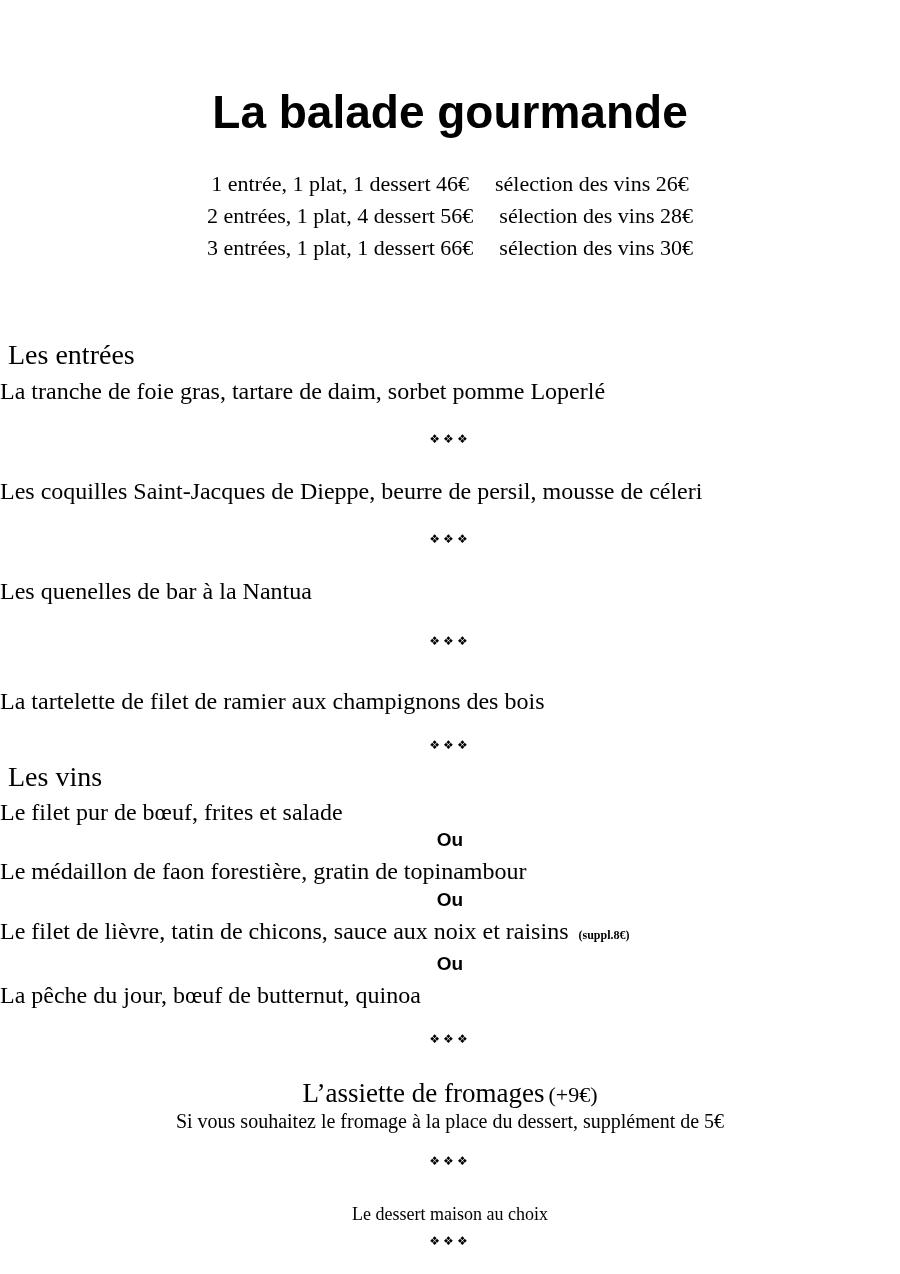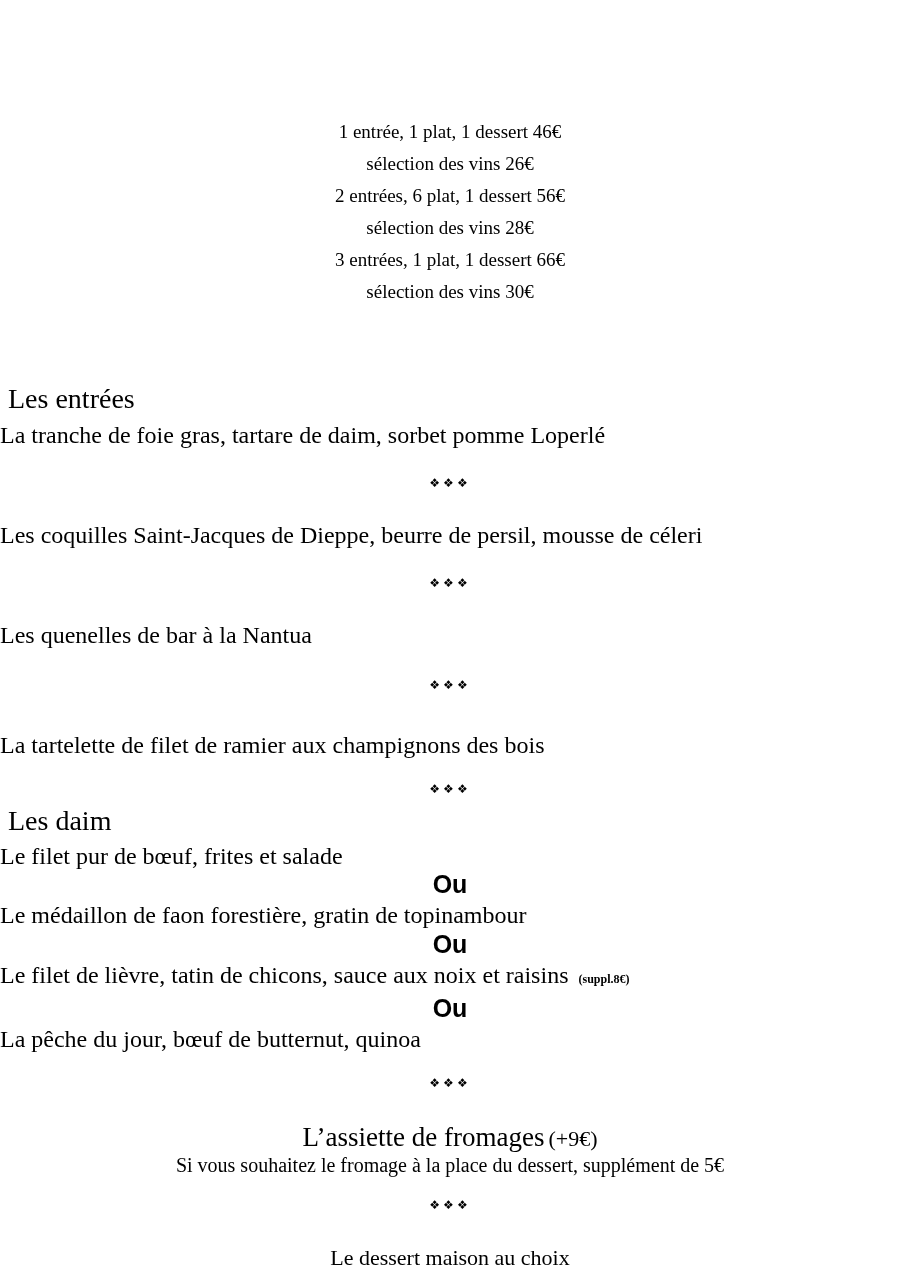--- a/index.html
+++ b/index.html
@@ -20,24 +20,24 @@
     font-weight: bold;
     font-size: 46px;
     line-height: 52px;
     text-align: center;
     letter-spacing: 0px;
   }
   .formulas { margin-top: 30px; }
   .formula-row {
     display: flex;
     justify-content: center;
-    font-size: 19px;
+    gap: 26px;
+    font-size: 22px;
     line-height: 32px;
     text-align: center;
-    flex-direction: column;
   }
   .section-heading {
     font-size: 28px;
     line-height: 34px;
     text-align: left;
     padding-left: 8px;
   }
   .heading-entrees { margin-top: 74px; }
   .heading-plats { margin-top: 6px; }
   .dish {
@@ -48,84 +48,85 @@
   .sep {
     font-family: "DejaVu Sans", sans-serif;
     font-size: 12px;
     line-height: 18px;
     letter-spacing: 3px;
     text-align: center;
   }
   .or {
     font-family: "Liberation Sans", "DejaVu Sans", sans-serif;
     font-weight: bold;
-    font-size: 25px;
+    font-size: 19px;
     line-height: 22px;
     text-align: center;
   }
   .suppl {
     font-size: 12px;
     font-weight: bold;
     margin-left: 10px;
     white-space: nowrap;
   }
   .fromage-line { font-size: 27px; line-height: 34px; text-align: center; }
   .price-suffix { font-size: 22px; margin-left: 4px; }
   .note {
     font-size: 20px;
     line-height: 18px;
     text-align: center;
   }
-  .dessert-line { font-size: 22px; line-height: 32px; text-align: center; margin-top: 28px; }
+  .dessert-line { font-size: 18px; line-height: 32px; text-align: center; margin-top: 28px; }
 
   
   .mt4  { margin-top: 4px; }
   .mt24 { margin-top: 24px; }
   .mt28 { margin-top: 28px; }
   .mt26 { margin-top: 26px; }
   .mt36 { margin-top: 36px; }
   .mt20 { margin-top: 20px; }
   .mt3  { margin-top: 3px; }
   .mt2  { margin-top: 2px; }
   .mt5  { margin-top: 5px; }
   .mt22 { margin-top: 22px; }
 </style>
 </head>
 <body>
 
 <div class="page">
 
+  <h1 class="title">La balade gourmande</h1>
 
   <div class="formulas">
     <div class="formula-row">
       <span>1 entrée, 1 plat, 1 dessert 46€</span>
       <span>sélection des vins 26€</span>
     </div>
     <div class="formula-row">
-      <span>2 entrées, 6 plat, 1 dessert 56€</span>
+      <span>2 entrées, 1 plat, 4 dessert 56€</span>
       <span>sélection des vins 28€</span>
     </div>
     <div class="formula-row">
       <span>3 entrées, 1 plat, 1 dessert 66€</span>
       <span>sélection des vins 30€</span>
     </div>
   </div>
 
   <div class="section-heading heading-entrees">Les entrées</div>
 
   <div class="dish mt4">La tranche de foie gras, tartare de daim, sorbet pomme Loperlé</div>
   <div class="sep mt24">❖❖❖</div>
   <div class="dish mt28">Les coquilles Saint-Jacques de Dieppe, beurre de persil, mousse de céleri</div>
   <div class="sep mt24">❖❖❖</div>
   <div class="dish mt28">Les quenelles de bar à la Nantua</div>
   <div class="sep mt26">❖❖❖</div>
   <div class="dish mt36">La tartelette de filet de ramier aux champignons des bois</div>
   <div class="sep mt20">❖❖❖</div>
 
-  <div class="section-heading heading-plats">Les daim</div>
+  <div class="section-heading heading-plats">Les vins</div>
 
   <div class="dish mt3">Le filet pur de bœuf, frites et salade</div>
   <div class="or mt2">Ou</div>
   <div class="dish mt5">Le médaillon de faon forestière, gratin de topinambour</div>
   <div class="or mt3">Ou</div>
   <div class="dish mt5"><span>Le filet de lièvre, tatin de chicons, sauce aux noix et raisins</span><span class="suppl">(suppl.8€)</span></div>
   <div class="or mt3">Ou</div>
   <div class="dish mt5">La pêche du jour, bœuf de butternut, quinoa</div>
 
   <div class="sep mt20">❖❖❖</div>

